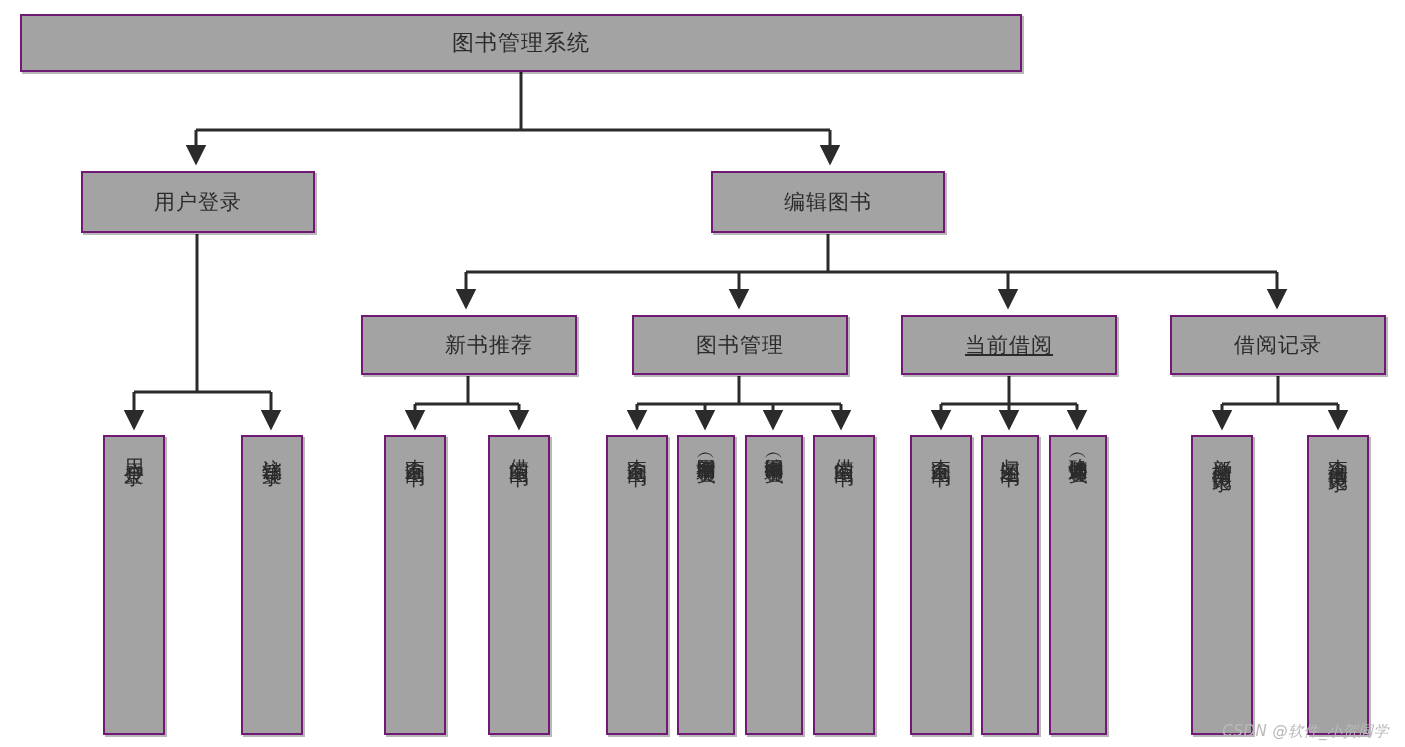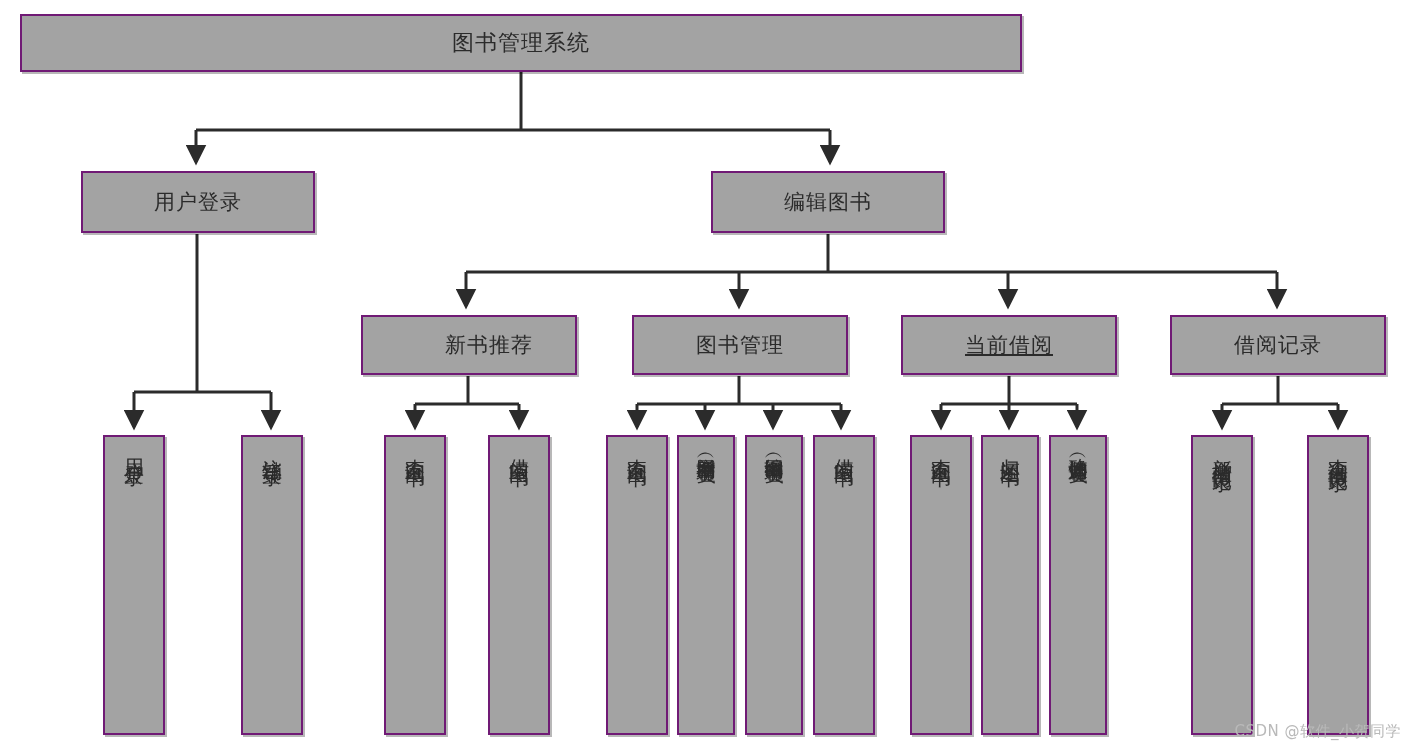--- a/index.html
+++ b/index.html
@@ -62,27 +62,28 @@
     line-height: 1.05;
     letter-spacing: 3px;
     white-space: nowrap;
   }
   .node.vert.tall-text .node-label {
     font-size: 19px;
     letter-spacing: 1px;
   }
   .watermark {
     position: absolute;
-    right: 4px;
+    right: 16px;
     bottom: 6px;
     font-size: 15px;
     color: #b9b9b9;
     letter-spacing: 0.5px;
     white-space: nowrap;
     font-family: "DejaVu Sans", "Liberation Sans", sans-serif;
+    font-style: italic;
   }
 </style>
 </head>
 <body>
 
 <div id="canvas">
 
   <svg class="wires" viewBox="0 0 1405 747" xmlns="http://www.w3.org/2000/svg">
     <defs>
       <marker id="arrow" viewBox="0 0 12 12" refX="10" refY="6" markerWidth="7" markerHeight="7" orient="auto-start-reverse">

